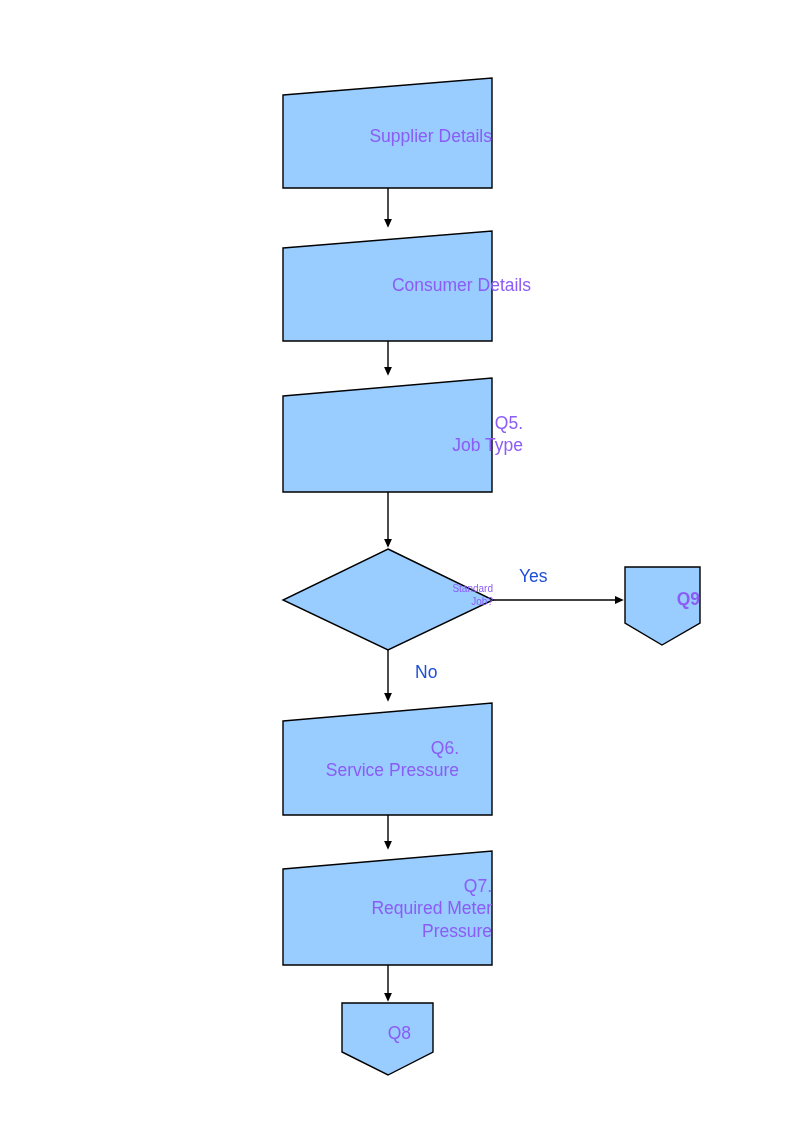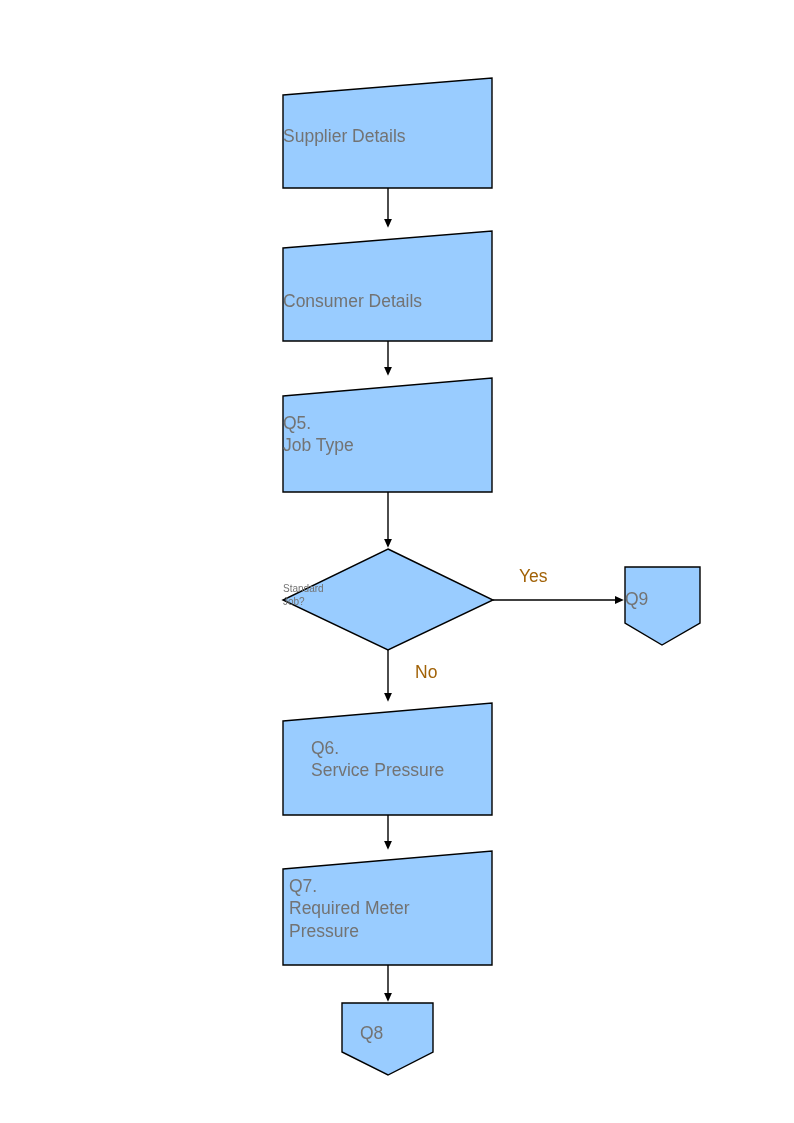--- a/index.html
+++ b/index.html
@@ -16,40 +16,40 @@
   }
   #canvas {
     position: absolute;
     left: 0;
     top: 0;
     width: 794px;
     height: 1123px;
   }
   .node-label {
     position: absolute;
-    text-align: left;
-    color: #737373;
+    text-align: right;
+    color: #8b5cf6;
     line-height: 1.28;
     white-space: pre;
     pointer-events: none;
     font-family: "Liberation Sans", sans-serif;
   }
   .label-process {
     font-size: 17.5px;
   }
   .label-decision {
     font-size: 10px;
   }
   .label-terminal {
     font-size: 17.5px;
   }
   .edge-label {
     position: absolute;
     font-size: 17.5px;
-    color: #a16207;
+    color: #1d4ed8;
     white-space: pre;
     font-family: "Liberation Sans", sans-serif;
   }
 </style>
 </head>
 <body>
 
 <svg id="canvas" viewBox="0 0 794 1123" xmlns="http://www.w3.org/2000/svg">
   <defs>
     <marker id="arrowhead" markerWidth="10" markerHeight="10" refX="6.2" refY="4" orient="auto" markerUnits="userSpaceOnUse">
@@ -83,34 +83,34 @@
 
     <polygon points="283,869 492,851 492,965 283,965" fill="#99CCFF" stroke="#000000" stroke-width="1.4"></polygon>
 
     <polygon points="342,1003 433,1003 433,1052 388,1075 342,1052" fill="#99CCFF" stroke="#000000" stroke-width="1.4"></polygon>
 
   </g>
 </svg>
 
 <div class="node-label label-process" style="left:283px; top:125px; width:209px;">Supplier Details</div>
 
-<div class="node-label label-process" style="left:283px; top:290px; width:248px;">Consumer Details</div>
+<div class="node-label label-process" style="left:283px; top:274px; width:248px;">Consumer Details</div>
 
 <div class="node-label label-process" style="left:283px; top:412px; width:240px;">Q5.
 Job Type</div>
 
 <div class="node-label label-decision" style="left:283px; top:583px; width:210px;">Standard
 Job?</div>
 
-<div class="node-label label-terminal" style="left:625px; top:588px; width:75px;">Q9</div>
+<div class="node-label label-terminal" style="left:625px; top:588px; width:75px;font-weight:bold;">Q9</div>
 
-<div class="node-label label-process" style="left:283px; top:737px; width:176px;margin-left:28px;">Q6.
+<div class="node-label label-process" style="left:283px; top:737px; width:176px;">Q6.
 Service Pressure</div>
 
-<div class="node-label label-process" style="left:289px; top:875px; width:209px;">Q7.
+<div class="node-label label-process" style="left:283px; top:875px; width:209px;">Q7.
 Required Meter
 Pressure</div>
 
-<div class="node-label label-terminal" style="left:342px; top:1022px; width:69px;margin-left:18px;">Q8</div>
+<div class="node-label label-terminal" style="left:342px; top:1022px; width:69px;">Q8</div>
 
 <span class="edge-label" style="left:519px; top:566px;">Yes</span>
 
 <span class="edge-label" style="left:399px; top:662px;margin-left:16px;">No</span>
 
 </body></html>

